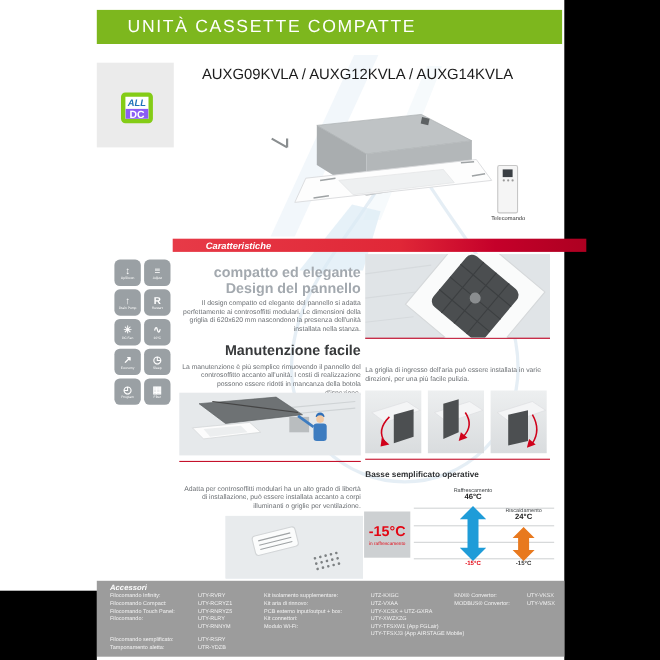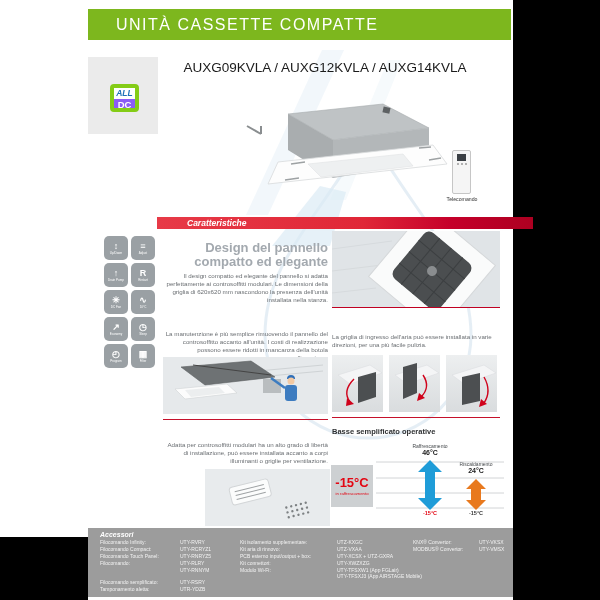--- a/index.html
+++ b/index.html
@@ -166,37 +166,38 @@
         <span class="g">◴</span>
         <span class="l">Program</span>
       </div>
     <div class="ficon">
         <span class="g">▦</span>
         <span class="l">Filter</span>
       </div>
   </div>
 
   <div class="abs h-gray" style="left:165px;top:241px;width:163px;">
+    <div>compatto ed elegante</div>
     <div>Design del pannello</div>
-    <div>compatto ed elegante</div>
   </div>
   <div class="abs body-txt t-right" style="left:165px;top:272px;width:163px;">Il design compatto ed elegante del pannello si adatta perfettamente ai controsoffitti modulari. Le dimensioni della griglia di 620x620 mm nascondono la presenza dell'unità installata nella stanza.</div>
 
   <div class="abs photo1">
     <svg width="168" height="76" viewBox="0 0 168 76">
       <path d="M0,18 L60,10 M0,40 L50,34 M0,62 L44,57" stroke="#d6dadd" stroke-width="1"></path>
       <g transform="rotate(40 100 40)">
         <rect x="55" y="-5" width="90" height="90" fill="#fafbfb" stroke="#d5d8da"></rect>
         <rect x="70" y="10" width="60" height="60" rx="7" fill="#4b4e50"></rect>
         <path d="M70,25 h60 M70,40 h60 M70,55 h60 M85,10 v60 M100,10 v60 M115,10 v60" stroke="#3c3f41" stroke-width="1"></path>
         <circle cx="100" cy="40" r="5" fill="#8a8d8f"></circle>
       </g>
     </svg>
   </div>
 
+  <div class="abs h-dark" style="left:165px;top:312px;width:163px;">Manutenzione facile</div>
   <div class="abs body-txt t-right" style="left:165px;top:330px;width:163px;">La manutenzione è più semplice rimuovendo il pannello del controsoffitto accanto all'unità. I costi di realizzazione possono essere ridotti in mancanza della botola d'ispezione.</div>
   <div class="abs body-txt" style="left:332px;top:333px;width:162px;">La griglia di ingresso dell'aria può essere installata in varie direzioni, per una più facile pulizia.</div>
 
   <div class="abs img-box" style="left:163px;top:357px;width:165px;height:57px;background:#e6e9eb;">
     <svg width="165" height="57" viewBox="0 0 165 57">
       <path d="M95,14 L160,8 M95,20 L160,14" stroke="#cfd3d5" stroke-width="1"></path>
       <polygon points="18,10 88,4 112,20 42,28" fill="#6e7274" stroke="#5c6062" stroke-width="0.6"></polygon>
       <polygon points="12,32 64,27 74,36 22,42" fill="#fcfcfc" stroke="#d0d3d5" stroke-width="0.6"></polygon>
       <polygon points="22,33 56,30 62,36 28,40" fill="#eceeef"></polygon>
       <line x1="108" y1="18" x2="30" y2="8" stroke="#444" stroke-width="1"></line>

